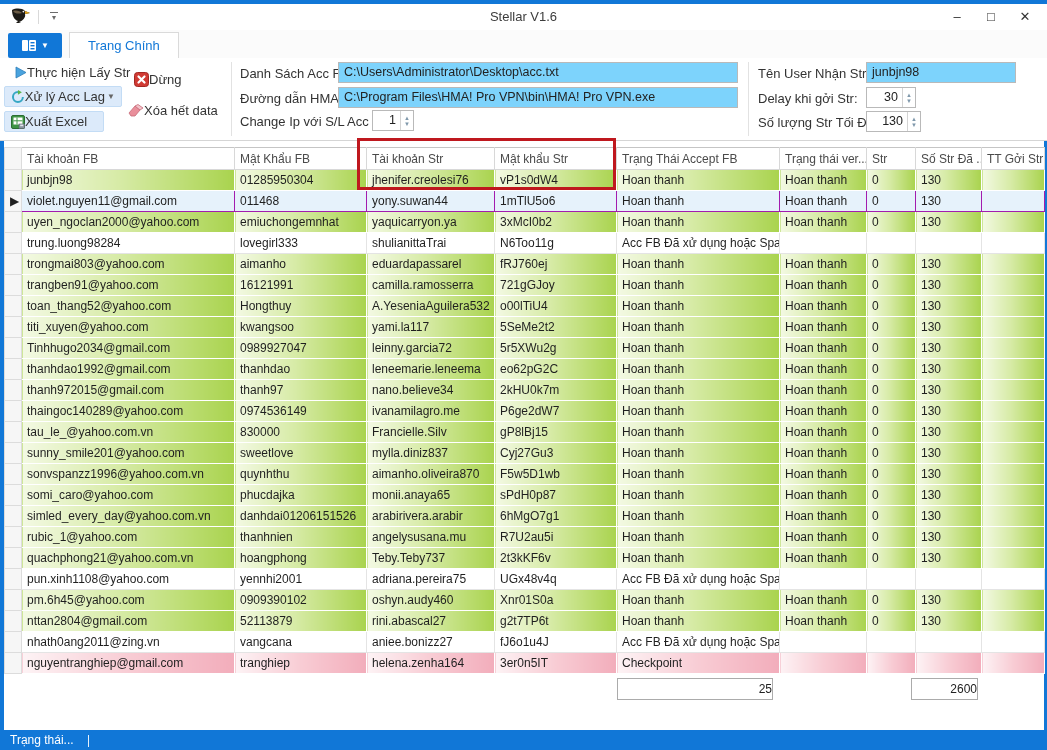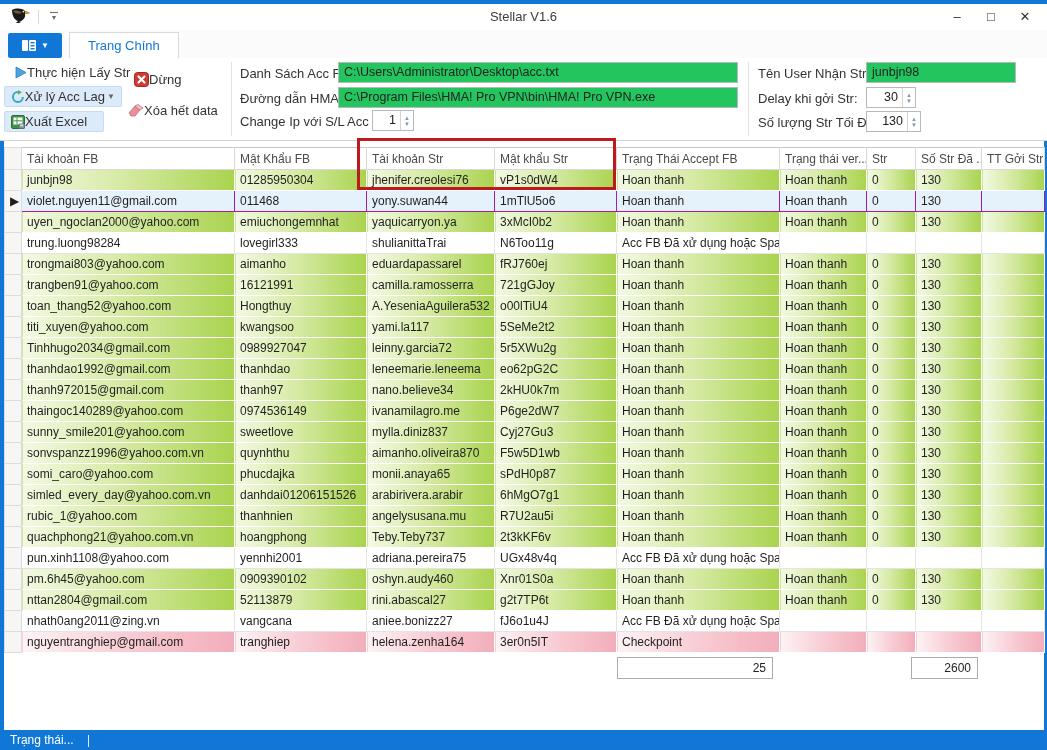--- a/index.html
+++ b/index.html
@@ -30,37 +30,37 @@
   .rbtn { position:absolute; display:flex; align-items:center; gap:0; padding:2px 6px; border-radius:2px; white-space:nowrap; }
   .rbtn.hl { background:#dceafa; border:1px solid #c3dcf5; }
   .btn-run  { left:8px;  top:5px; }
   .btn-lag  { left:4px;  top:28px; width:118px; }
   .btn-excel{ left:4px;  top:53px; width:100px; }
   .btn-stop { left:128px; top:12px; }
   .btn-clear{ left:122px; top:43px; }
   .dd-caret { color:#666; font-size:8px; margin-left:2px; }
   .vsep { position:absolute; top:4px; width:1px; height:74px; background:#e2e2e2; }
   .lab { position:absolute; white-space:nowrap; }
-  .tbox { position:absolute; height:21px; border:1px solid #b9b9b9; background:#22c55e; font-size:12.5px; color:#222; padding:0 5px; line-height:19px; white-space:nowrap; overflow:hidden; }
+  .tbox { position:absolute; height:21px; border:1px solid #b9b9b9; background:#7dd3fc; font-size:12.5px; color:#222; padding:0 5px; line-height:19px; white-space:nowrap; overflow:hidden; }
   .spin { position:absolute; height:21px; border:1px solid #b9b9b9; background:#fff; display:flex; }
   .spin .val { flex:1; text-align:right; font-size:12.5px; line-height:19px; padding-right:4px; color:#222; }
   .spin .arrows { width:13px; border-left:1px solid #d4d4d4; display:flex; flex-direction:column; align-items:center; justify-content:center; color:#7f98ab; font-size:6px; line-height:6px; }
 
   
   .main { position:absolute; top:141px; left:0; right:0; bottom:20px; background:#fff; border-left:4px solid #1177d7; border-right:3px solid #1177d7; }
   table.grid { border-collapse:collapse; table-layout:fixed; width:1040px; margin-top:6px; }
   table.grid th { height:22px; background:#fff; border:1px solid #d8d8d8; border-top:1px solid #c5c5c5; font-weight:normal; font-size:12px; color:#4a4a4a; text-align:left; padding:0 5px; white-space:nowrap; overflow:hidden;margin-top:47px; }
   table.grid td { height:21px; font-size:12px; color:#1f1f1f; padding:0 5px; white-space:nowrap; overflow:hidden; }
   tr.white td { background:#fff; border:1px solid #e4e4e4; }
   tr.selected td { background:#e6f2fb; border:1px solid #a21caf; }
   tr.green td { background:linear-gradient(to right,#f3f9e3 0%,#d7eba7 45%,#a9d34e 100%); border:1px solid #fff; }
   tr.pink td { background:linear-gradient(to right,#fdf3f5 0%,#f8ccd4 50%,#f2adbb 100%); border:1px solid #fff; }
   td.ind, th.ind { background:#f6f6f6 !important; border:1px solid #dcdcdc !important; padding:0; text-align:center; font-size:8px; color:#555; }
   .summary { position:relative; width:1040px; height:30px; }
-  .sumbox { position:absolute; top:4px; height:22px; border:1px solid #ababab; background:#fff; font-size:12px; color:#222; text-align:right; line-height:20px; padding-right:6px; }
+  .sumbox { position:absolute; top:4px; height:22px; border:1px solid #ababab; background:#fff; font-size:12px; color:#222; text-align:right; line-height:20px; }
   .sum-count { left:613px; width:156px; }
   .sum-total { left:907px; width:67px; }
 
   
   .statusbar { position:absolute; left:0; right:0; bottom:0; height:20px; background:#1177d7; color:#fff; font-size:12px; line-height:20px;margin-top:12px; }
   .statusbar .txt { margin-left:10px; }
   .statusbar .sep { display:inline-block; width:1px; height:12px; background:#e6f0fa; margin-left:14px; vertical-align:middle; }
 
   
   .red-rect { position:absolute; left:357px; top:138px; width:259px; height:52px; border:3px solid #bf181e; z-index:50; pointer-events:none; }
@@ -344,20 +344,32 @@
             <td>ivanamilagro.me</td>
             <td>P6ge2dW7</td>
             <td>Hoan thanh</td>
             <td>Hoan thanh</td>
             <td>0</td>
             <td>130</td>
             <td></td>
           </tr>
           <tr class="green">
             <td class="ind"></td>
+            <td>tau_le_@yahoo.com.vn</td>
+            <td>830000</td>
+            <td>Francielle.Silv</td>
+            <td>gP8lBj15</td>
+            <td>Hoan thanh</td>
+            <td>Hoan thanh</td>
+            <td>0</td>
+            <td>130</td>
+            <td></td>
+          </tr>
+          <tr class="green">
+            <td class="ind"></td>
             <td>sunny_smile201@yahoo.com</td>
             <td>sweetlove</td>
             <td>mylla.diniz837</td>
             <td>Cyj27Gu3</td>
             <td>Hoan thanh</td>
             <td>Hoan thanh</td>
             <td>0</td>
             <td>130</td>
             <td></td>
           </tr>

